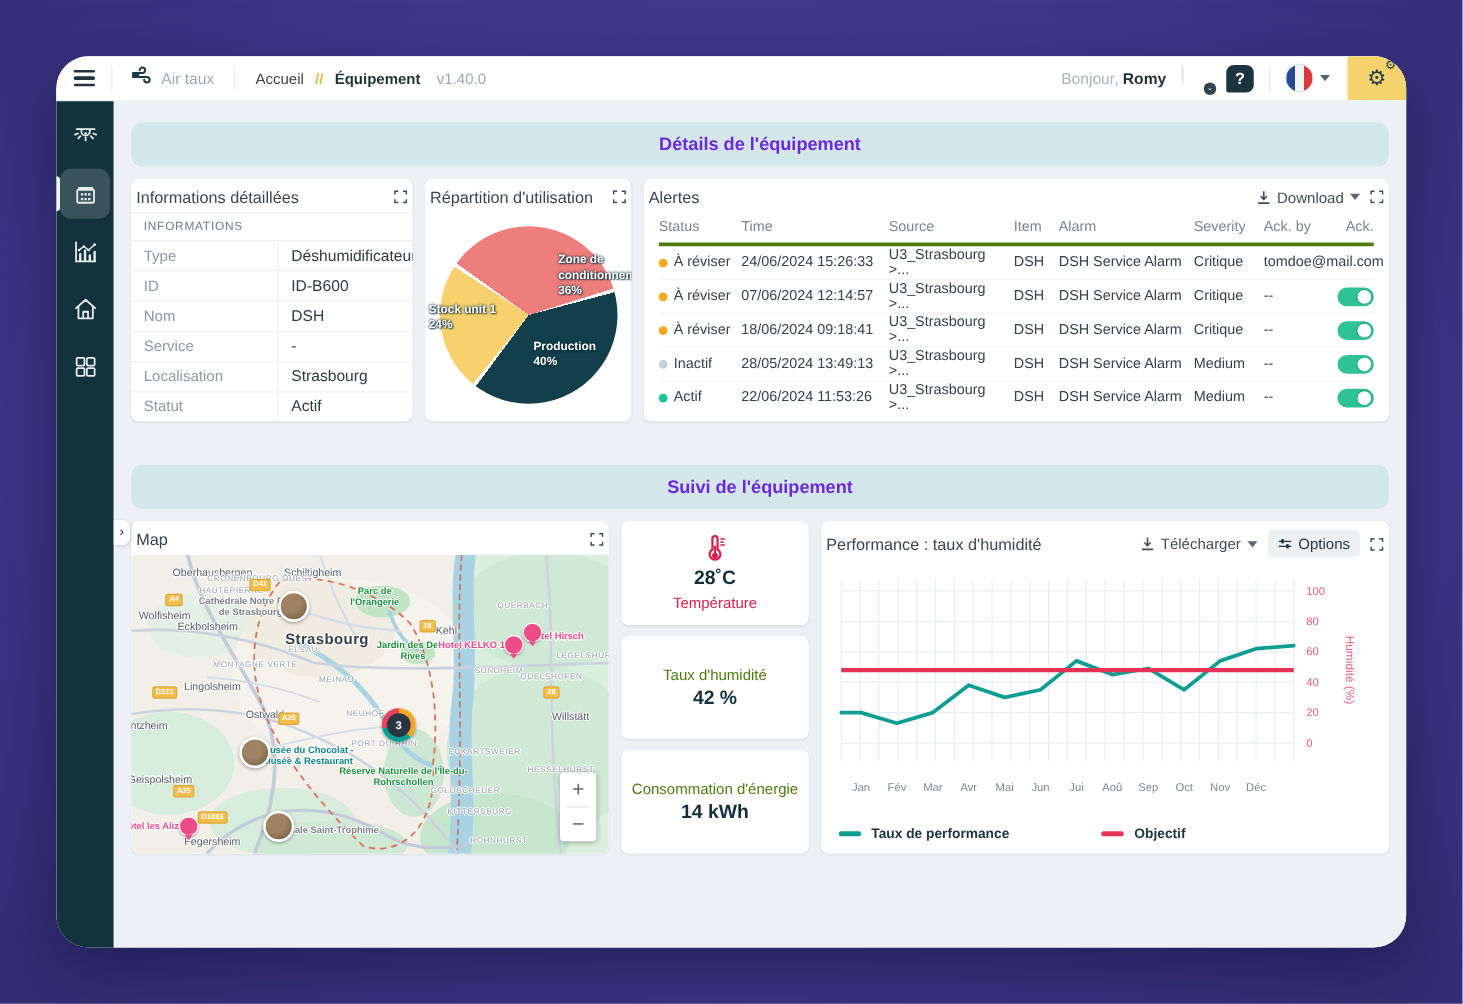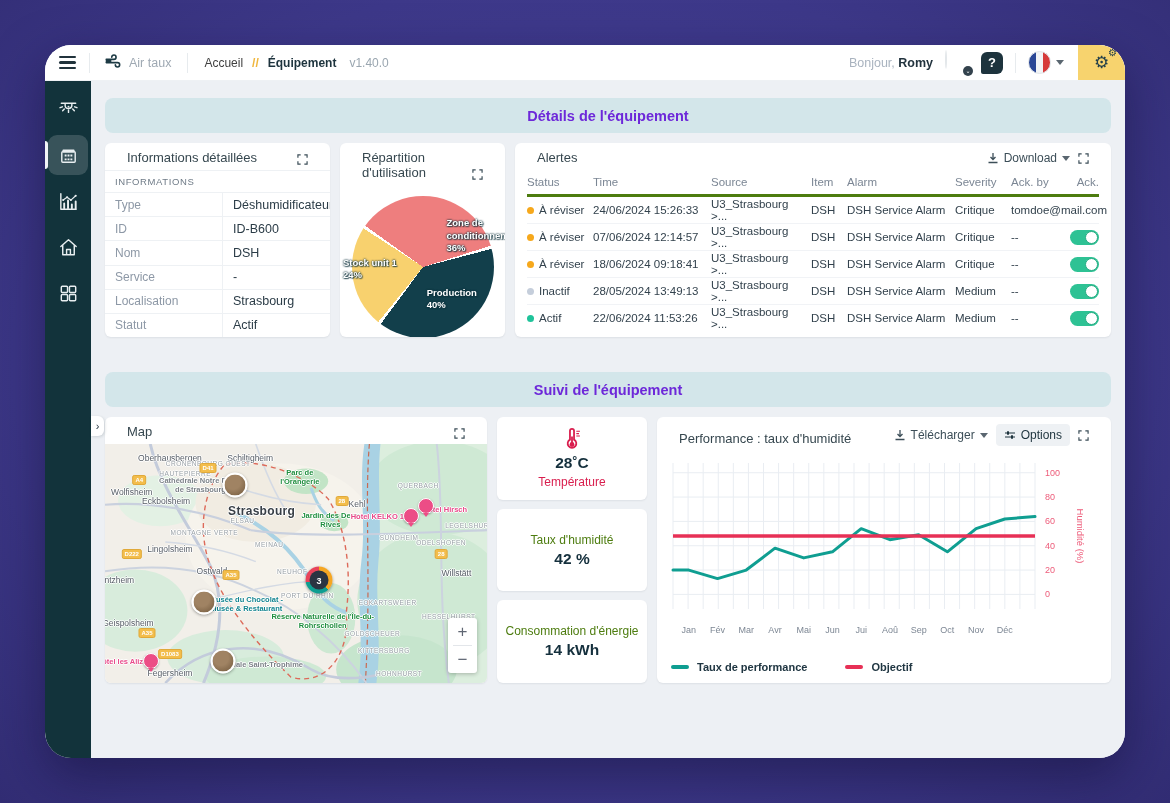--- a/index.html
+++ b/index.html
@@ -47,21 +47,21 @@
   .side-item.sel::before{content:"";position:absolute;left:-3px;top:6px;width:3px;height:28px;background:#f2f5f6;border-radius:0 3px 3px 0;}
   .side-item svg{stroke:#e8eef0;fill:none;stroke-width:1.5;stroke-linecap:round;stroke-linejoin:round;}
   .sidebar-expander{position:absolute;left:46px;top:335px;width:13px;height:20px;background:#fff;border:none;border-radius:0 6px 6px 0;box-shadow:1px 1px 3px rgba(20,40,50,.15);color:#22333e;font-size:11px;line-height:20px;padding:0;cursor:pointer;}
   main{flex:1;background:#edf0f4;padding:17px 14px 0;overflow:hidden;}
   .banner{height:35px;background:#d3e6ea;border-radius:8px;display:flex;align-items:center;justify-content:center;font-size:14.5px;font-weight:700;color:#6d28d9;margin-bottom:10px;}
   .banner.second{margin-top:35px;}
   
   .row1{display:grid;grid-template-columns:225px 165px 1fr;gap:10px;height:194px;}
   .row2{display:grid;grid-template-columns:382px 150px 1fr;gap:10px;height:266px;}
   .card{background:#fff;border-radius:6px;box-shadow:0 1px 2px rgba(16,35,48,.07);overflow:hidden;display:flex;flex-direction:column;}
-  .card-head{display:flex;align-items:flex-end;justify-content:space-between;padding:7px 22px 5px;}
+  .card-head{display:flex;align-items:center;justify-content:space-between;padding:7px 4px 5px;}
   .card-title{font-size:13px;color:#36474f;}
   .head-tools{display:flex;align-items:center;gap:8px;color:#3c4e58;}
   .icon-btn{background:none;border:none;padding:0;display:flex;align-items:center;gap:5px;color:#3c4e58;cursor:pointer;font-size:12px;font-family:inherit;}
   .icon-btn svg{display:block;}
   .pill-btn{background:#eef1f4;border:none;border-radius:4px;padding:4px 8px;display:flex;align-items:center;gap:5px;color:#1d333d;font-size:12px;font-family:inherit;cursor:pointer;}
   
   .group-label{font-size:9.5px;letter-spacing:.6px;color:#6f7b87;padding:5px 10px;border-top:1px solid #eef1f4;border-bottom:1px solid #eef1f4;}
   .info-table{flex:1;display:flex;flex-direction:column;}
   .info-row{flex:1;display:grid;grid-template-columns:118px 1fr;border-bottom:1px solid #eef1f4;align-items:center;}
   .info-row:last-child{border-bottom:none;}
@@ -111,21 +111,21 @@
   .zoom-ctl .zdiv{height:1px;background:#e3e6ea;margin:0 5px;}
   
   .metric-col{display:flex;flex-direction:column;gap:9px;}
   .metric{flex:1;display:flex;flex-direction:column;align-items:center;justify-content:center;gap:3px;text-align:center;padding:6px;}
   .metric .m-value{font-size:15.5px;font-weight:700;color:#15303d;}
   .metric .m-label{font-size:12px;color:#4d7c0f;}
   .metric.accent .m-label{color:#d91e4e;}
   
   .perf-body{flex:1;padding:0 6px;}
   #perf-svg{display:block;}
-  .legend{display:flex;align-items:flex-start;gap:38px;padding:2px 14px 10px;}
+  .legend{display:flex;align-items:flex-start;gap:74px;padding:2px 14px 10px;}
   .legend-item{display:flex;align-items:center;gap:8px;font-size:11px;color:#203642;font-weight:600;}
   .legend-swatch{width:18px;height:4px;border-radius:2px;}
 </style>
 </head>
 <body>
 
 <div class="window">
 
   <header class="topbar">
     <button class="hamburger">

